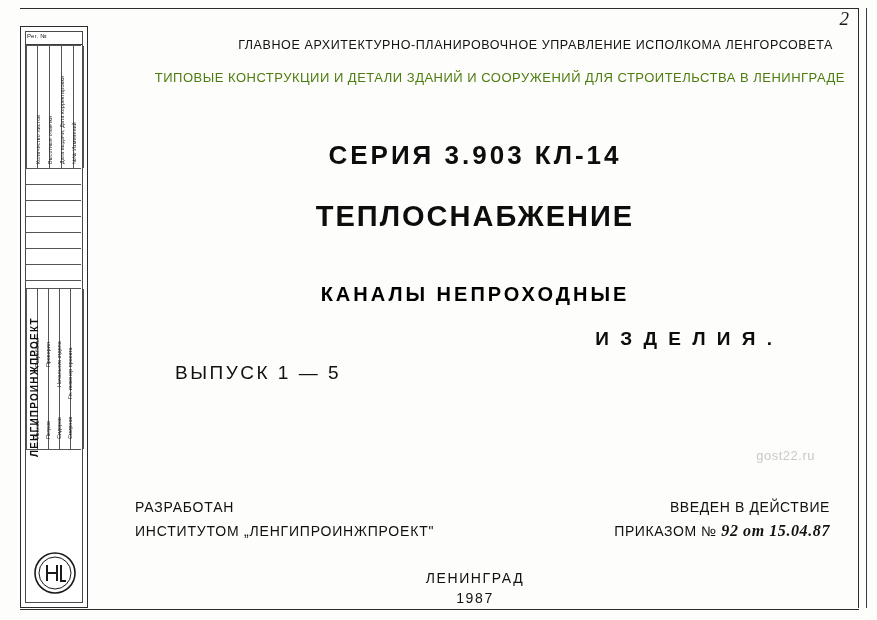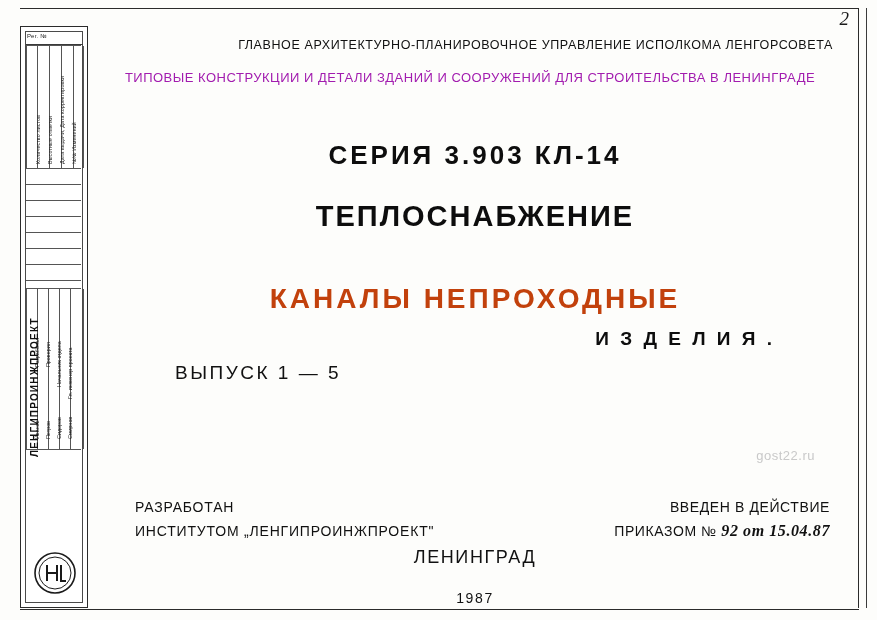--- a/index.html
+++ b/index.html
@@ -200,24 +200,24 @@
     font-size: 12.5px;
     letter-spacing: .6px;
     color: #111;
     font-family: "Liberation Sans", sans-serif;
   }
   .org-line2 {
     position: absolute;
     left: 0px;
     top: 50px;
     width: 750px;
-    text-align: center;
+    text-align: right;
     font-size: 13px;
     letter-spacing: .5px;
-    color: #a21caf;
+    color: #4d7c0f;
     font-weight: 500;
   }
   .series {
     position: absolute;
     left: 100px;
     top: 120px;
     width: 560px;
     text-align: center;
     font-size: 26px;
     letter-spacing: 3px;
@@ -234,24 +234,24 @@
     letter-spacing: 2px;
     font-weight: bold;
     color: #0d0d0d;
   }
   .title2 {
     position: absolute;
     left: 80px;
     top: 263px;
     width: 600px;
     text-align: center;
-    font-size: 28px;
+    font-size: 20px;
     letter-spacing: 3px;
     font-weight: bold;
-    color: #c2410c;
+    color: #000000;
   }
   .title3 {
     position: absolute;
     left: 80px;
     top: 308px;
     width: 600px;
     text-align: right;
     font-size: 19px;
     letter-spacing: 3px;
     font-weight: bold;
@@ -287,24 +287,24 @@
   }
   .intro-num {
     font-family: "Liberation Serif", serif;
     font-style: italic;
     font-weight: bold;
     font-size: 16px;
   }
   .city {
     position: absolute;
     left: 180px;
-    top: 527px;
+    top: 550px;
     width: 400px;
     text-align: center;
-    font-size: 18px;
+    font-size: 14px;
     letter-spacing: 1.6px;
     color: #111;
   }
   .year {
     position: absolute;
     left: 180px;
     top: 570px;
     width: 400px;
     text-align: center;
     font-size: 14px;

